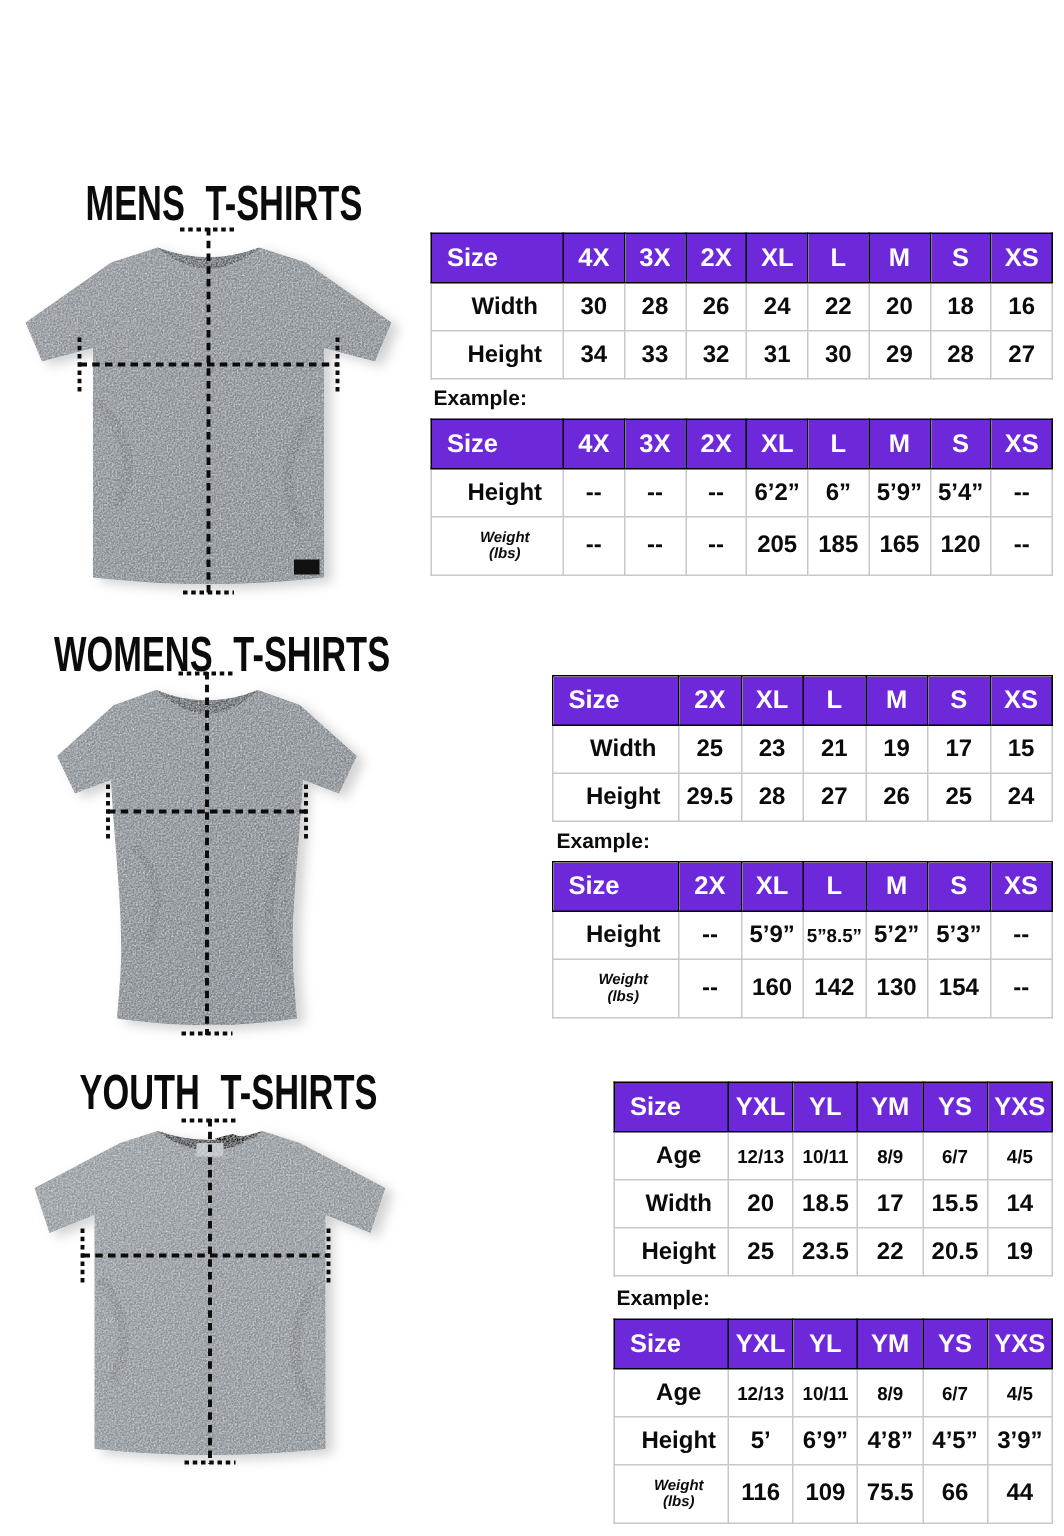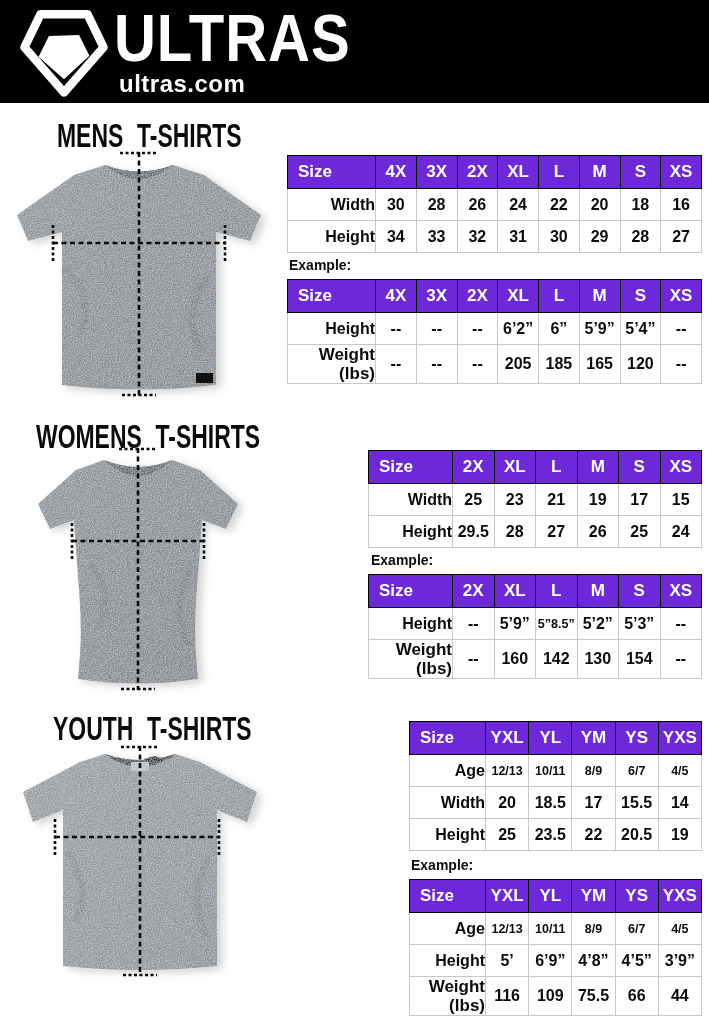--- a/index.html
+++ b/index.html
@@ -40,24 +40,24 @@
   .tbl table { border-collapse:collapse; table-layout:fixed; width:100%; background:#fff; }
   .tbl th, .tbl td {
     border:1px solid #c8c8c8; font-weight:bold; text-align:center;
     padding:0; color:#0b0b0b; overflow:hidden;
   }
   .tbl thead th {
     background:#6d28d9; color:#fff; border-color:#000;
     height:33px; font-size:17px;
   }
   .tbl thead th:first-child { text-align:left; padding-left:10px; }
-  .tbl tbody th { text-align:right; padding-left:10px; font-size:16px; height:32px; }
+  .tbl tbody th { text-align:center; padding-left:10px; font-size:16px; height:32px; }
   .tbl tbody td { font-size:16px; height:32px; }
   .tbl tbody td.sm { font-size:12.5px; }
-  .tbl tbody th.two-line { font-size:17px; line-height:1.12; white-space:pre-line; }
+  .tbl tbody th.two-line { font-size:10px; line-height:1.12; white-space:pre-line;font-style:italic; }
   .tbl tbody tr.tall th, .tbl tbody tr.tall td { height:39px; }
   .t-mens  { width:415px; } .t-mens  col.first { width:88px; }
   .t-women { width:334px; } .t-women col.first { width:84px; }
   .t-youth { width:293px; } .t-youth col.first { width:76px; }
   .m-t1 { left:287px; top:155px; }
   .m-t2 { left:287px; top:279px; }
   .w-t1 { left:368px; top:450px; }
   .w-t2 { left:368px; top:574px; }
   .y-t1 { left:409px; top:721px; }
   .y-t2 { left:409px; top:879px; }
@@ -91,28 +91,20 @@
         <stop offset="0" stop-color="#8a9197"></stop>
           <stop offset="1" stop-color="#7c838a"></stop>
       </linearGradient>
       <linearGradient id="gy" x1="0" y1="0" x2="1" y2="1">
         <stop offset="0" stop-color="#959ba0"></stop>
           <stop offset="1" stop-color="#878e94"></stop>
       </linearGradient>
     </defs>
   </svg>
 
-  <header class="topbar">
-    <svg class="logo" viewBox="0 0 100 104">
-      <path d="M25,12 L75,12 L92,47 L50,95 L8,47 Z" fill="none" stroke="#ffffff" stroke-width="9" stroke-linejoin="round"></path>
-      <path d="M34,35 L66,34 L77,56 L50,81 L23,57 Z" fill="#ffffff"></path>
-    </svg>
-    <div class="brand">ULTRAS</div>
-    <div class="site">ultras.com</div>
-  </header>
 
   <h2 class="sec-h m-h">MENS T-SHIRTS</h2>
   <div class="shirt m-shirt">
     <svg viewBox="0 0 270 255">
       <g filter="url(#shad)">
         <g filter="url(#heather)">
           <path d="M97,18 Q131,31 165,18 L196,28 L253,68 L242,94 L208,85 L208,238 Q131,247 54,238 L54,85 L20,94 L9,68 L66,28 Z" fill="url(#gm)"></path>
           <path d="M97,18 Q131,31 165,18 Q131,46 97,18 Z" fill="#5d646b"></path>
           <path d="M54,120 Q90,150 70,190" stroke="#000" stroke-opacity="0.07" stroke-width="7" fill="none"></path>
           <path d="M200,130 Q170,170 195,205" stroke="#000" stroke-opacity="0.07" stroke-width="7" fill="none"></path>

